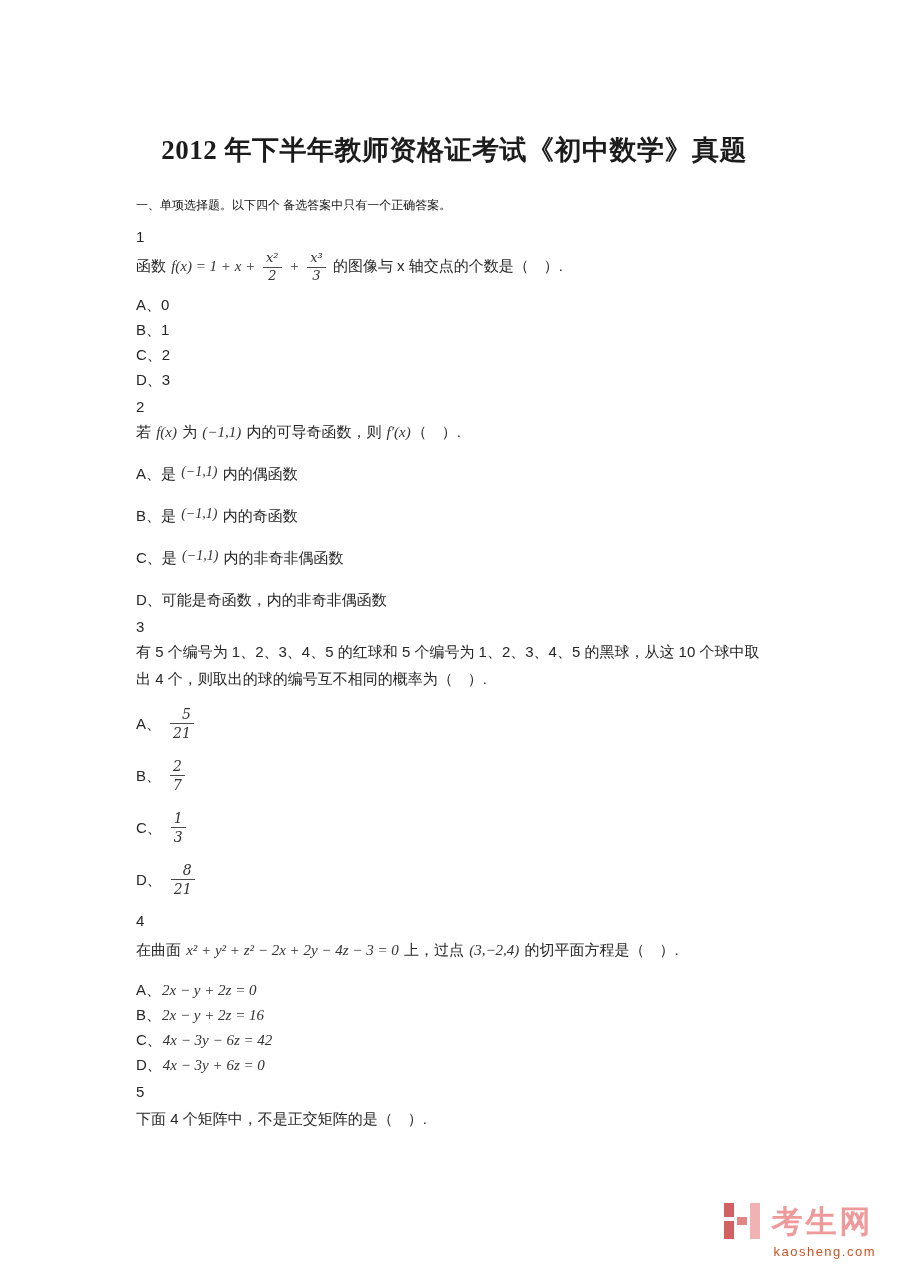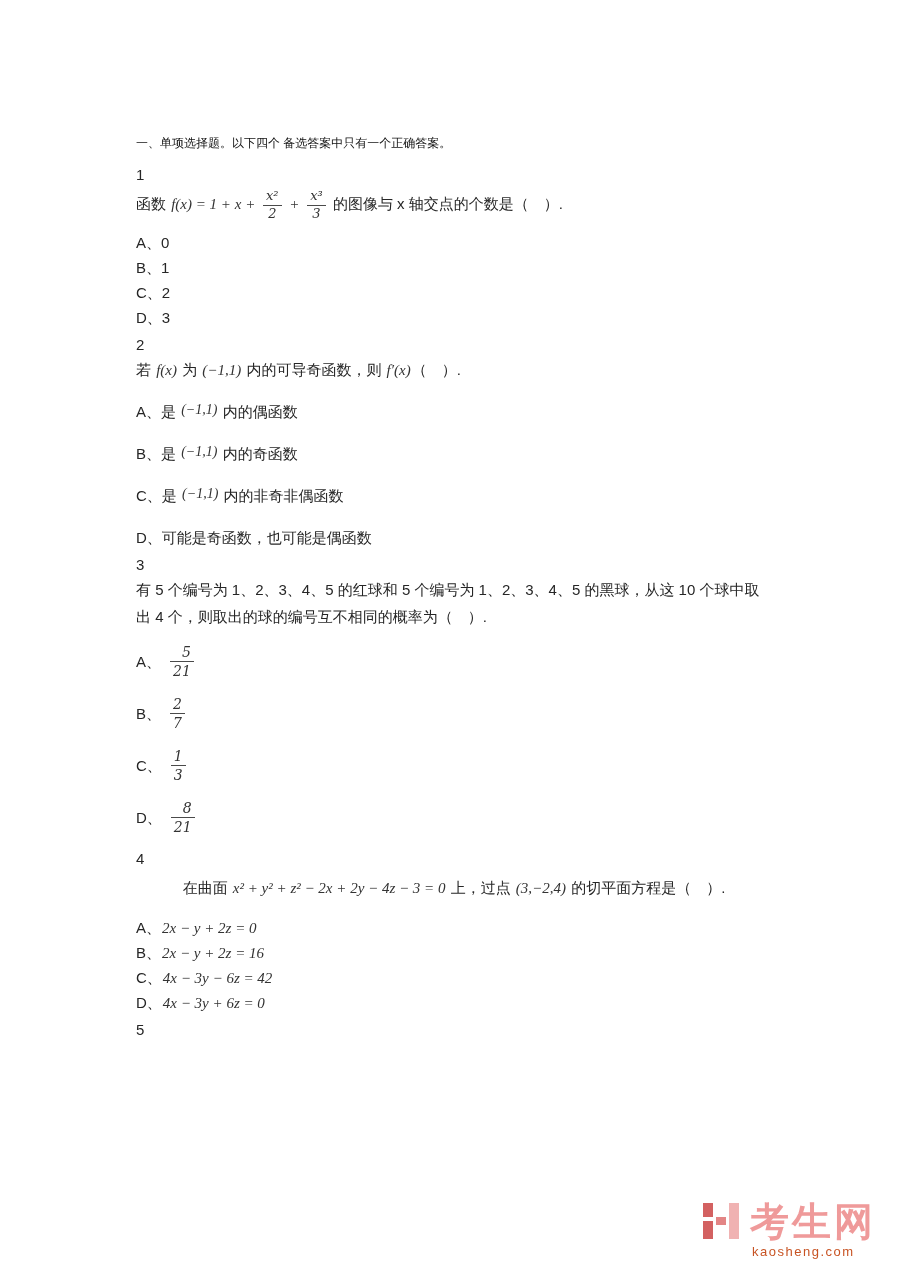--- a/index.html
+++ b/index.html
@@ -33,40 +33,41 @@
   .q1 .stem{margin:3px 0 9px 0;}
   .q1 .option,.q4 .option{margin-bottom:1px;}
   .q2 .stem{margin-bottom:16px;}
   .q2 .option{margin-bottom:17px;}
   .q2 .option:last-child{margin-bottom:2px;}
   .q2 .opt-body .seg-m{position:relative;top:-3px;font-size:14px;}
   .q3 .stem{margin-bottom:10px;}
   .q3 .option{min-height:44px;margin-bottom:8px;}
   .q3 .opt-label{margin-right:6px;}
   .q3 .frac{font-size:14px;}
-  .q4 .stem{margin:4px 0 14px 0;text-align:center;}
+  .q4 .stem{margin:4px 0 14px 0;}
   .q5 .stem{margin-top:2px;}
   
   .watermark{position:absolute;right:24px;bottom:14px;opacity:0.9;}
   .wm-row{display:flex;align-items:center;}
   .wm-logo{width:42px;height:42px;margin-right:8px;flex:0 0 auto;}
   .wm-name{
-    font-family:"Liberation Serif",serif;font-size:39px;font-weight:700;
+    font-family:"Liberation Serif",serif;font-size:31px;font-weight:700;
     color:#ee9090;letter-spacing:3px;line-height:1;
   }
   .wm-url{
     margin-left:52px;margin-top:2px;font-size:13px;color:#c2410c;
     letter-spacing:1.5px;font-family:"Liberation Sans",sans-serif;
   }
 </style>
 </head>
 <body>
 
 <div class="page">
 
+  <h1 class="doc-title">2012 年下半年教师资格证考试《初中数学》真题</h1>
 
   <div class="section-heading">一、单项选择题。以下四个 备选答案中只有一个正确答案。</div>
 
   <section class="question q1">
     <div class="qnum">1</div>
     <div class="stem"><span class="seg-txt">函数 </span><span class="seg-m">f(x) = 1 + x + </span><span class="frac"><span class="num">x²</span><span class="den">2</span></span><span class="seg-m"> + </span><span class="frac"><span class="num">x³</span><span class="den">3</span></span><span class="seg-txt"> 的图像与 x 轴交点的个数是（　）.</span></div>
     <div class="options">
         <div class="option">
           <span class="opt-label">A、</span>
           <span class="opt-body"><span class="seg-txt">0</span></span>
@@ -97,21 +98,21 @@
         <div class="option">
           <span class="opt-label">B、</span>
           <span class="opt-body"><span class="seg-txt">是 </span><span class="seg-m">(−1,1)</span><span class="seg-txt"> 内的奇函数</span></span>
         </div>
         <div class="option">
           <span class="opt-label">C、</span>
           <span class="opt-body"><span class="seg-txt">是 </span><span class="seg-m">(−1,1)</span><span class="seg-txt"> 内的非奇非偶函数</span></span>
         </div>
         <div class="option">
           <span class="opt-label">D、</span>
-          <span class="opt-body"><span class="seg-txt">可能是奇函数，也可能是偶函数</span></span>
+          <span class="opt-body"><span class="seg-txt">可能是奇函数，内的非奇非偶函数</span></span>
         </div>
       </div>
   </section>
 
   <section class="question q3">
     <div class="qnum">3</div>
     <div class="stem"><span class="seg-txt">有 5 个编号为 1、2、3、4、5 的红球和 5 个编号为 1、2、3、4、5 的黑球，从这 10 个球中取出 4 个，则取出的球的编号互不相同的概率为（　）.</span></div>
     <div class="options">
         <div class="option">
           <span class="opt-label">A、</span>
@@ -150,20 +151,21 @@
         </div>
         <div class="option">
           <span class="opt-label">D、</span>
           <span class="opt-body"><span class="seg-m">4x − 3y + 6z = 0</span></span>
         </div>
       </div>
   </section>
 
   <section class="question q5">
     <div class="qnum">5</div>
+    <div class="stem"><span class="seg-txt">下面 4 个矩阵中，不是正交矩阵的是（　）.</span></div>
   </section>
 
 </div>
 
 <div class="watermark">
   <div class="wm-row">
     <svg class="wm-logo" viewBox="0 0 42 42" aria-hidden="true">
       <rect x="3" y="3" width="10" height="14" fill="#cf5050"></rect>
       <rect x="3" y="21" width="10" height="18" fill="#cf5050"></rect>
       <rect x="16" y="17" width="10" height="8" fill="#e07878"></rect>

